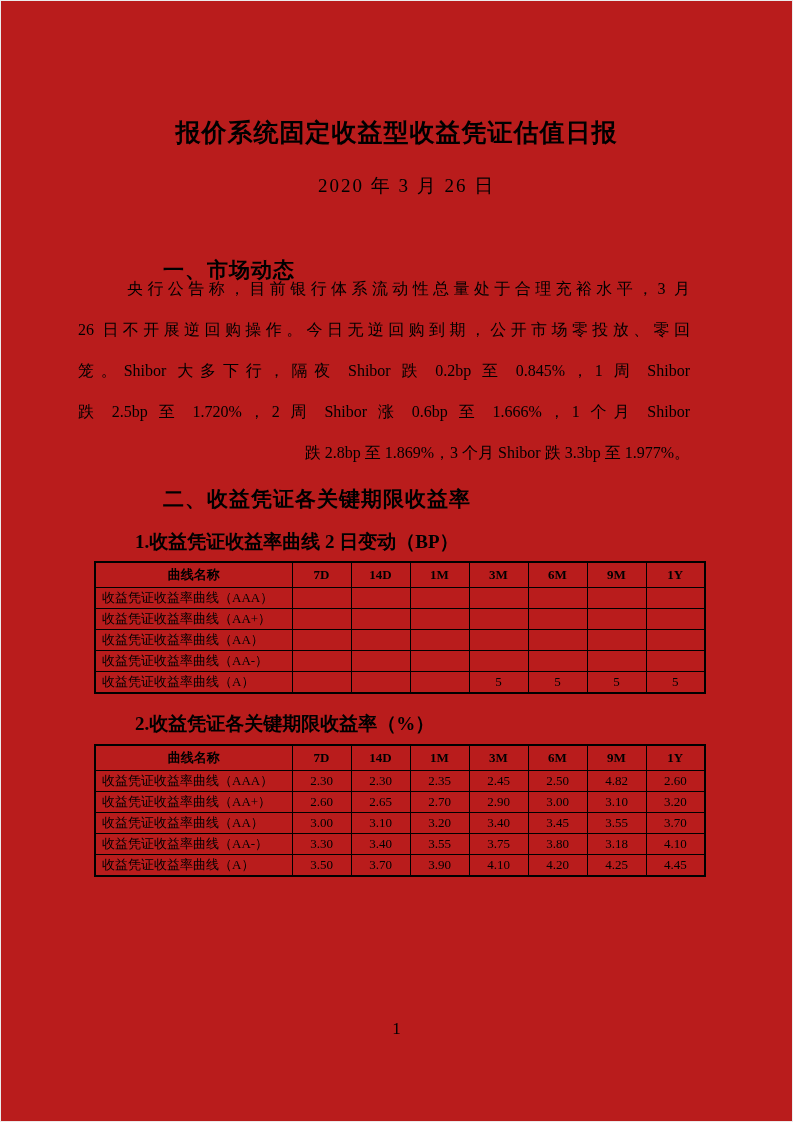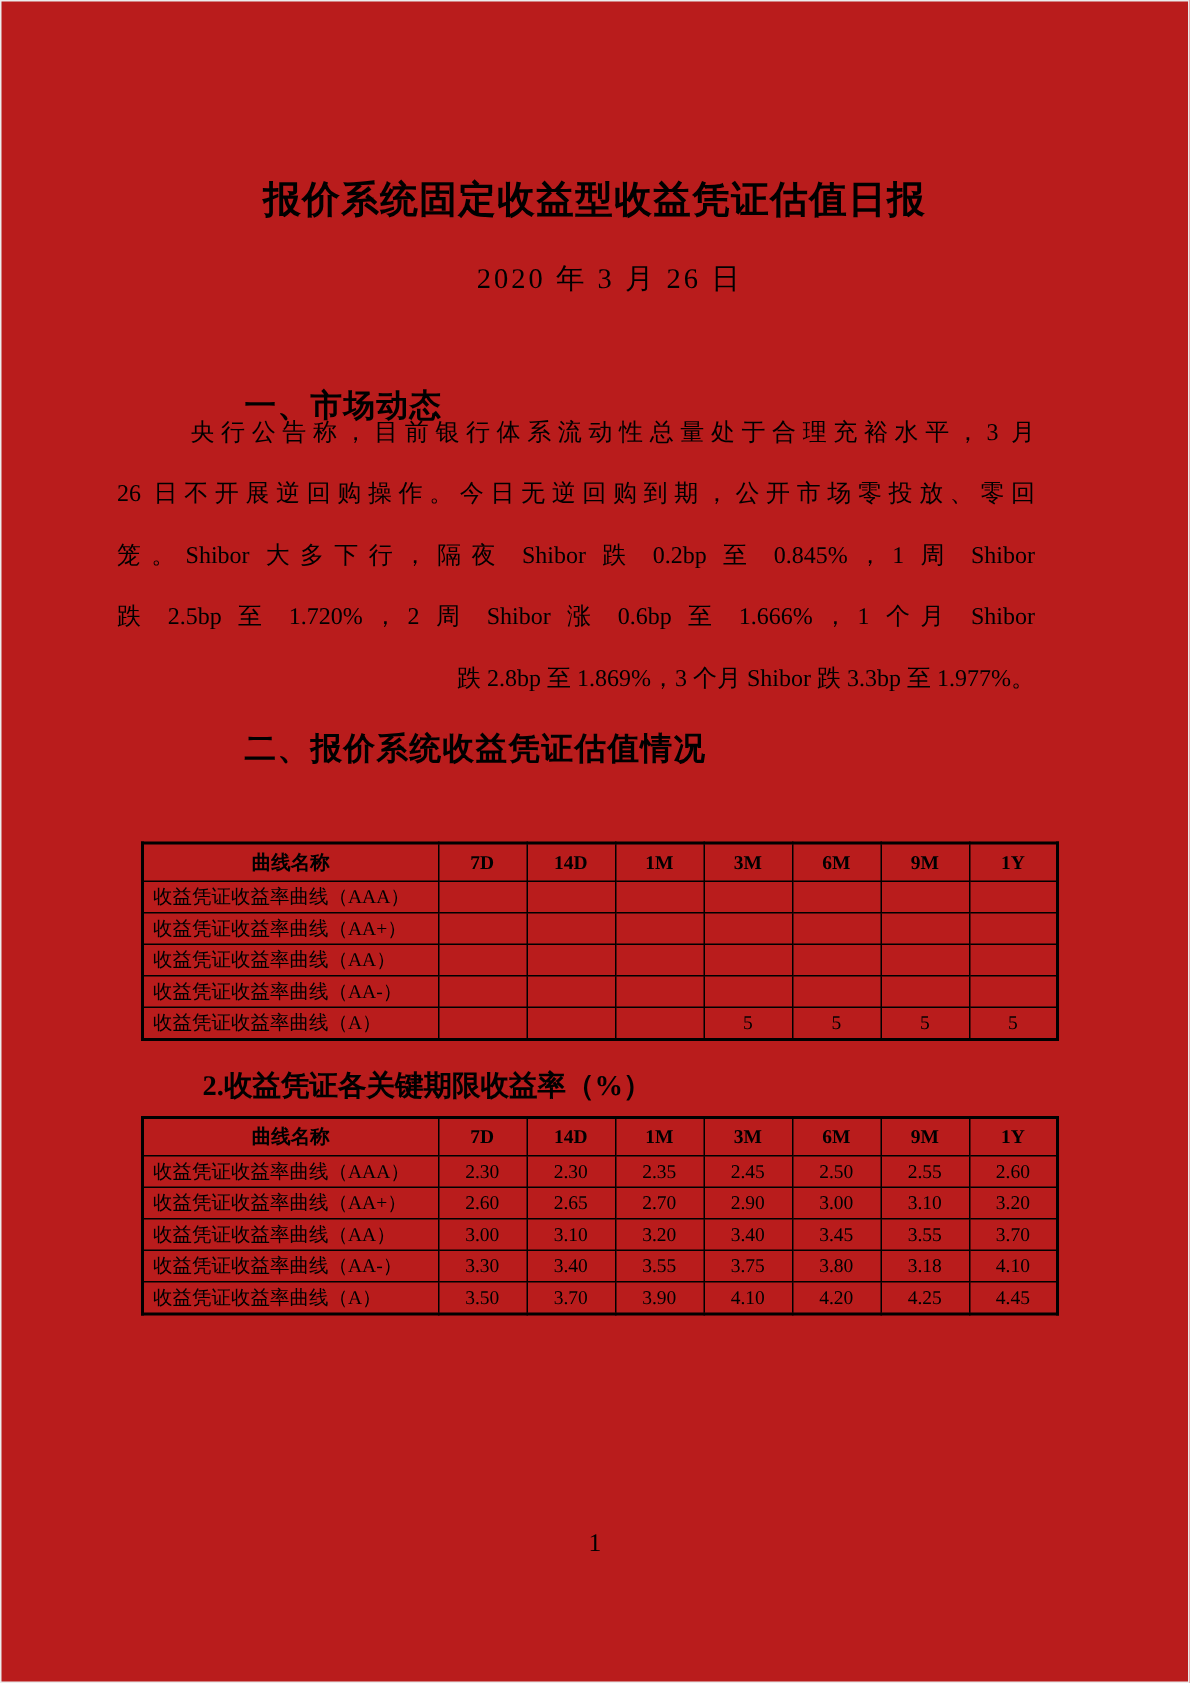--- a/index.html
+++ b/index.html
@@ -125,22 +125,23 @@
   <div class="h-sec h1">一、市场动态</div>
 
   <div class="para">
     <div class="pline pfirst pjust">央行公告称，目前银行体系流动性总量处于合理充裕水平，3 月</div>
     <div class="pline pjust">26 日不开展逆回购操作。今日无逆回购到期，公开市场零投放、零回</div>
     <div class="pline pjust">笼。Shibor 大多下行，隔夜 Shibor 跌 0.2bp 至 0.845%，1 周 Shibor</div>
     <div class="pline pjust">跌 2.5bp 至 1.720%，2 周 Shibor 涨 0.6bp 至 1.666%，1 个月 Shibor</div>
     <div class="pline">跌 2.8bp 至 1.869%，3 个月 Shibor 跌 3.3bp 至 1.977%。</div>
   </div>
 
-  <div class="h-sec h2">二、报价系统收益凭证估值情况</div>
-
+  <div class="h-sec h2">二、收益凭证各关键期限收益率</div>
+
+  <div class="tbl-caption c1">1.收益凭证收益率曲线 2 日变动（BP）</div>
 
   <table class="vtable t1">
     <colgroup>
       <col style="width:197px">
       <col style="width:59px">
         <col style="width:59px">
         <col style="width:59px">
         <col style="width:59px">
       <col style="width:59px">
         <col style="width:59px">
@@ -238,21 +239,21 @@
         </tr>
       </thead>
     <tbody>
         <tr>
           <td class="name">收益凭证收益率曲线（AAA）</td>
           <td>2.30</td>
           <td>2.30</td>
           <td>2.35</td>
           <td>2.45</td>
           <td>2.50</td>
-          <td>2.55</td>
+          <td>4.82</td>
           <td>2.60</td>
         </tr>
         <tr>
           <td class="name">收益凭证收益率曲线（AA+）</td>
           <td>2.60</td>
           <td>2.65</td>
           <td>2.70</td>
           <td>2.90</td>
           <td>3.00</td>
           <td>3.10</td>

